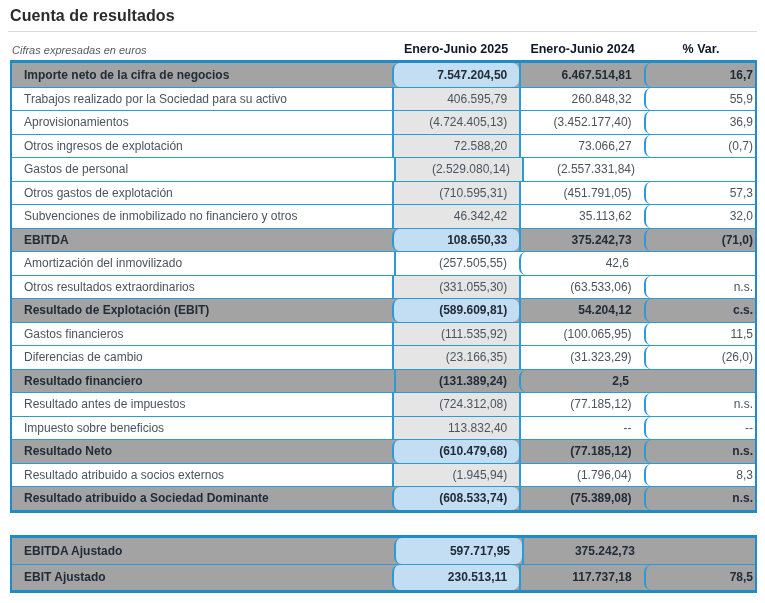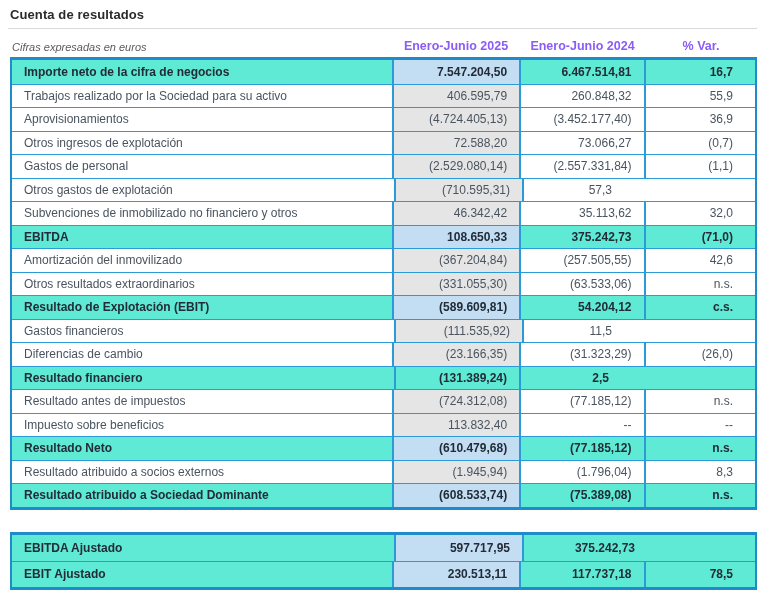--- a/index.html
+++ b/index.html
@@ -7,38 +7,38 @@
   body {
     width: 765px; height: 603px;
     font-family: "Liberation Sans", "DejaVu Sans", sans-serif;
     color: #4a545f;
     overflow: hidden;
   }
   .page { position: relative; width: 765px; height: 603px; padding-top: 5px; }
 
   .title {
     margin: 2px 0 6px 10px;
-    font-size: 13px; font-weight: bold; color: #2b2b2b;
+    font-size: 16px; font-weight: bold; color: #2b2b2b;
     letter-spacing: 0.1px;
   }
   .top-divider {
     margin-left: 8px; width: 749px; height: 1px;
     background: #d9d9d9;
   }
 
   
   .head-row {
     display: flex; align-items: flex-end;
     margin: 6px 0 4px 10px; width: 747px; height: 18px;
   }
   .head-note {
     width: 382px; font-size: 11px; font-style: italic; color: #5a5a5a;
     padding-left: 2px;
   }
-  .head-col { font-size: 12.5px; font-weight: bold; color: #8b5cf6; text-align: center; }
+  .head-col { font-size: 12.5px; font-weight: bold; color: #0f172a; text-align: center; }
   .head-col.c1 { width: 128px; }
   .head-col.c2 { width: 125px; }
   .head-col.c3 { width: 112px; }
 
   
   .fin-table {
     margin-left: 10px; width: 747px;
     border: 2px solid #1d8cc9;
     border-top-width: 3px; border-bottom-width: 3px;
     background: #ffffff;
@@ -49,25 +49,25 @@
   }
   .fin-table .row:first-child { border-top: none; }
   .t1 .row { height: 23.5px; }
   .t2 .row { height: 26px; }
 
   .cell { height: 100%; display: flex; align-items: center; font-size: 12px; }
   .cell.label { width: 382px; padding-left: 12px; }
   .cell.num   { justify-content: flex-end; padding-right: 12px; border-left: 2px solid #2b9ad6; }
   .cell.n1 { width: 128px; background: #e5e5e5; }
   .cell.n2 { width: 125px; text-align: right; }
-  .cell.n3 { width: 112px; padding-right: 22px; }
-
-  .row.hl { background: #5eead4; }
+  .cell.n3 { width: 112px; padding-right: 2px; border-radius: 7px; }
+
+  .row.hl { background: #a3a3a3; }
   .row.hl .cell { font-weight: bold; color: #222c38; }
-  .row.hl .cell.n1 { background: #c3ddf2; }
+  .row.hl .cell.n1 { background: #c3ddf2; border-radius: 7px; }
 
   .t2 { margin-top: 22px; }
 </style>
 </head>
 <body>
 
 <div class="page">
 
   <div class="title">Cuenta de resultados</div>
   <div class="top-divider"></div>
@@ -102,60 +102,60 @@
     <div class="row">
       <div class="cell label">Otros ingresos de explotación</div>
       <div class="cell num n1">72.588,20</div>
       <div class="cell num n2">73.066,27</div>
       <div class="cell num n3">(0,7)</div>
     </div>
     <div class="row">
       <div class="cell label">Gastos de personal</div>
       <div class="cell num n1">(2.529.080,14)</div>
       <div class="cell num n2">(2.557.331,84)</div>
-      <div class="cell num n3">(1,1)</div>
     </div>
     <div class="row">
       <div class="cell label">Otros gastos de explotación</div>
       <div class="cell num n1">(710.595,31)</div>
+      <div class="cell num n2">(451.791,05)</div>
       <div class="cell num n3">57,3</div>
     </div>
     <div class="row">
       <div class="cell label">Subvenciones de inmobilizado no financiero y otros</div>
       <div class="cell num n1">46.342,42</div>
       <div class="cell num n2">35.113,62</div>
       <div class="cell num n3">32,0</div>
     </div>
     <div class="row hl">
       <div class="cell label">EBITDA</div>
       <div class="cell num n1">108.650,33</div>
       <div class="cell num n2">375.242,73</div>
       <div class="cell num n3">(71,0)</div>
     </div>
     <div class="row">
       <div class="cell label">Amortización del inmovilizado</div>
-      <div class="cell num n1">(367.204,84)</div>
       <div class="cell num n2">(257.505,55)</div>
       <div class="cell num n3">42,6</div>
     </div>
     <div class="row">
       <div class="cell label">Otros resultados extraordinarios</div>
       <div class="cell num n1">(331.055,30)</div>
       <div class="cell num n2">(63.533,06)</div>
       <div class="cell num n3">n.s.</div>
     </div>
     <div class="row hl">
       <div class="cell label">Resultado de Explotación (EBIT)</div>
       <div class="cell num n1">(589.609,81)</div>
       <div class="cell num n2">54.204,12</div>
       <div class="cell num n3">c.s.</div>
     </div>
     <div class="row">
       <div class="cell label">Gastos financieros</div>
       <div class="cell num n1">(111.535,92)</div>
+      <div class="cell num n2">(100.065,95)</div>
       <div class="cell num n3">11,5</div>
     </div>
     <div class="row">
       <div class="cell label">Diferencias de cambio</div>
       <div class="cell num n1">(23.166,35)</div>
       <div class="cell num n2">(31.323,29)</div>
       <div class="cell num n3">(26,0)</div>
     </div>
     <div class="row hl">
       <div class="cell label">Resultado financiero</div>

